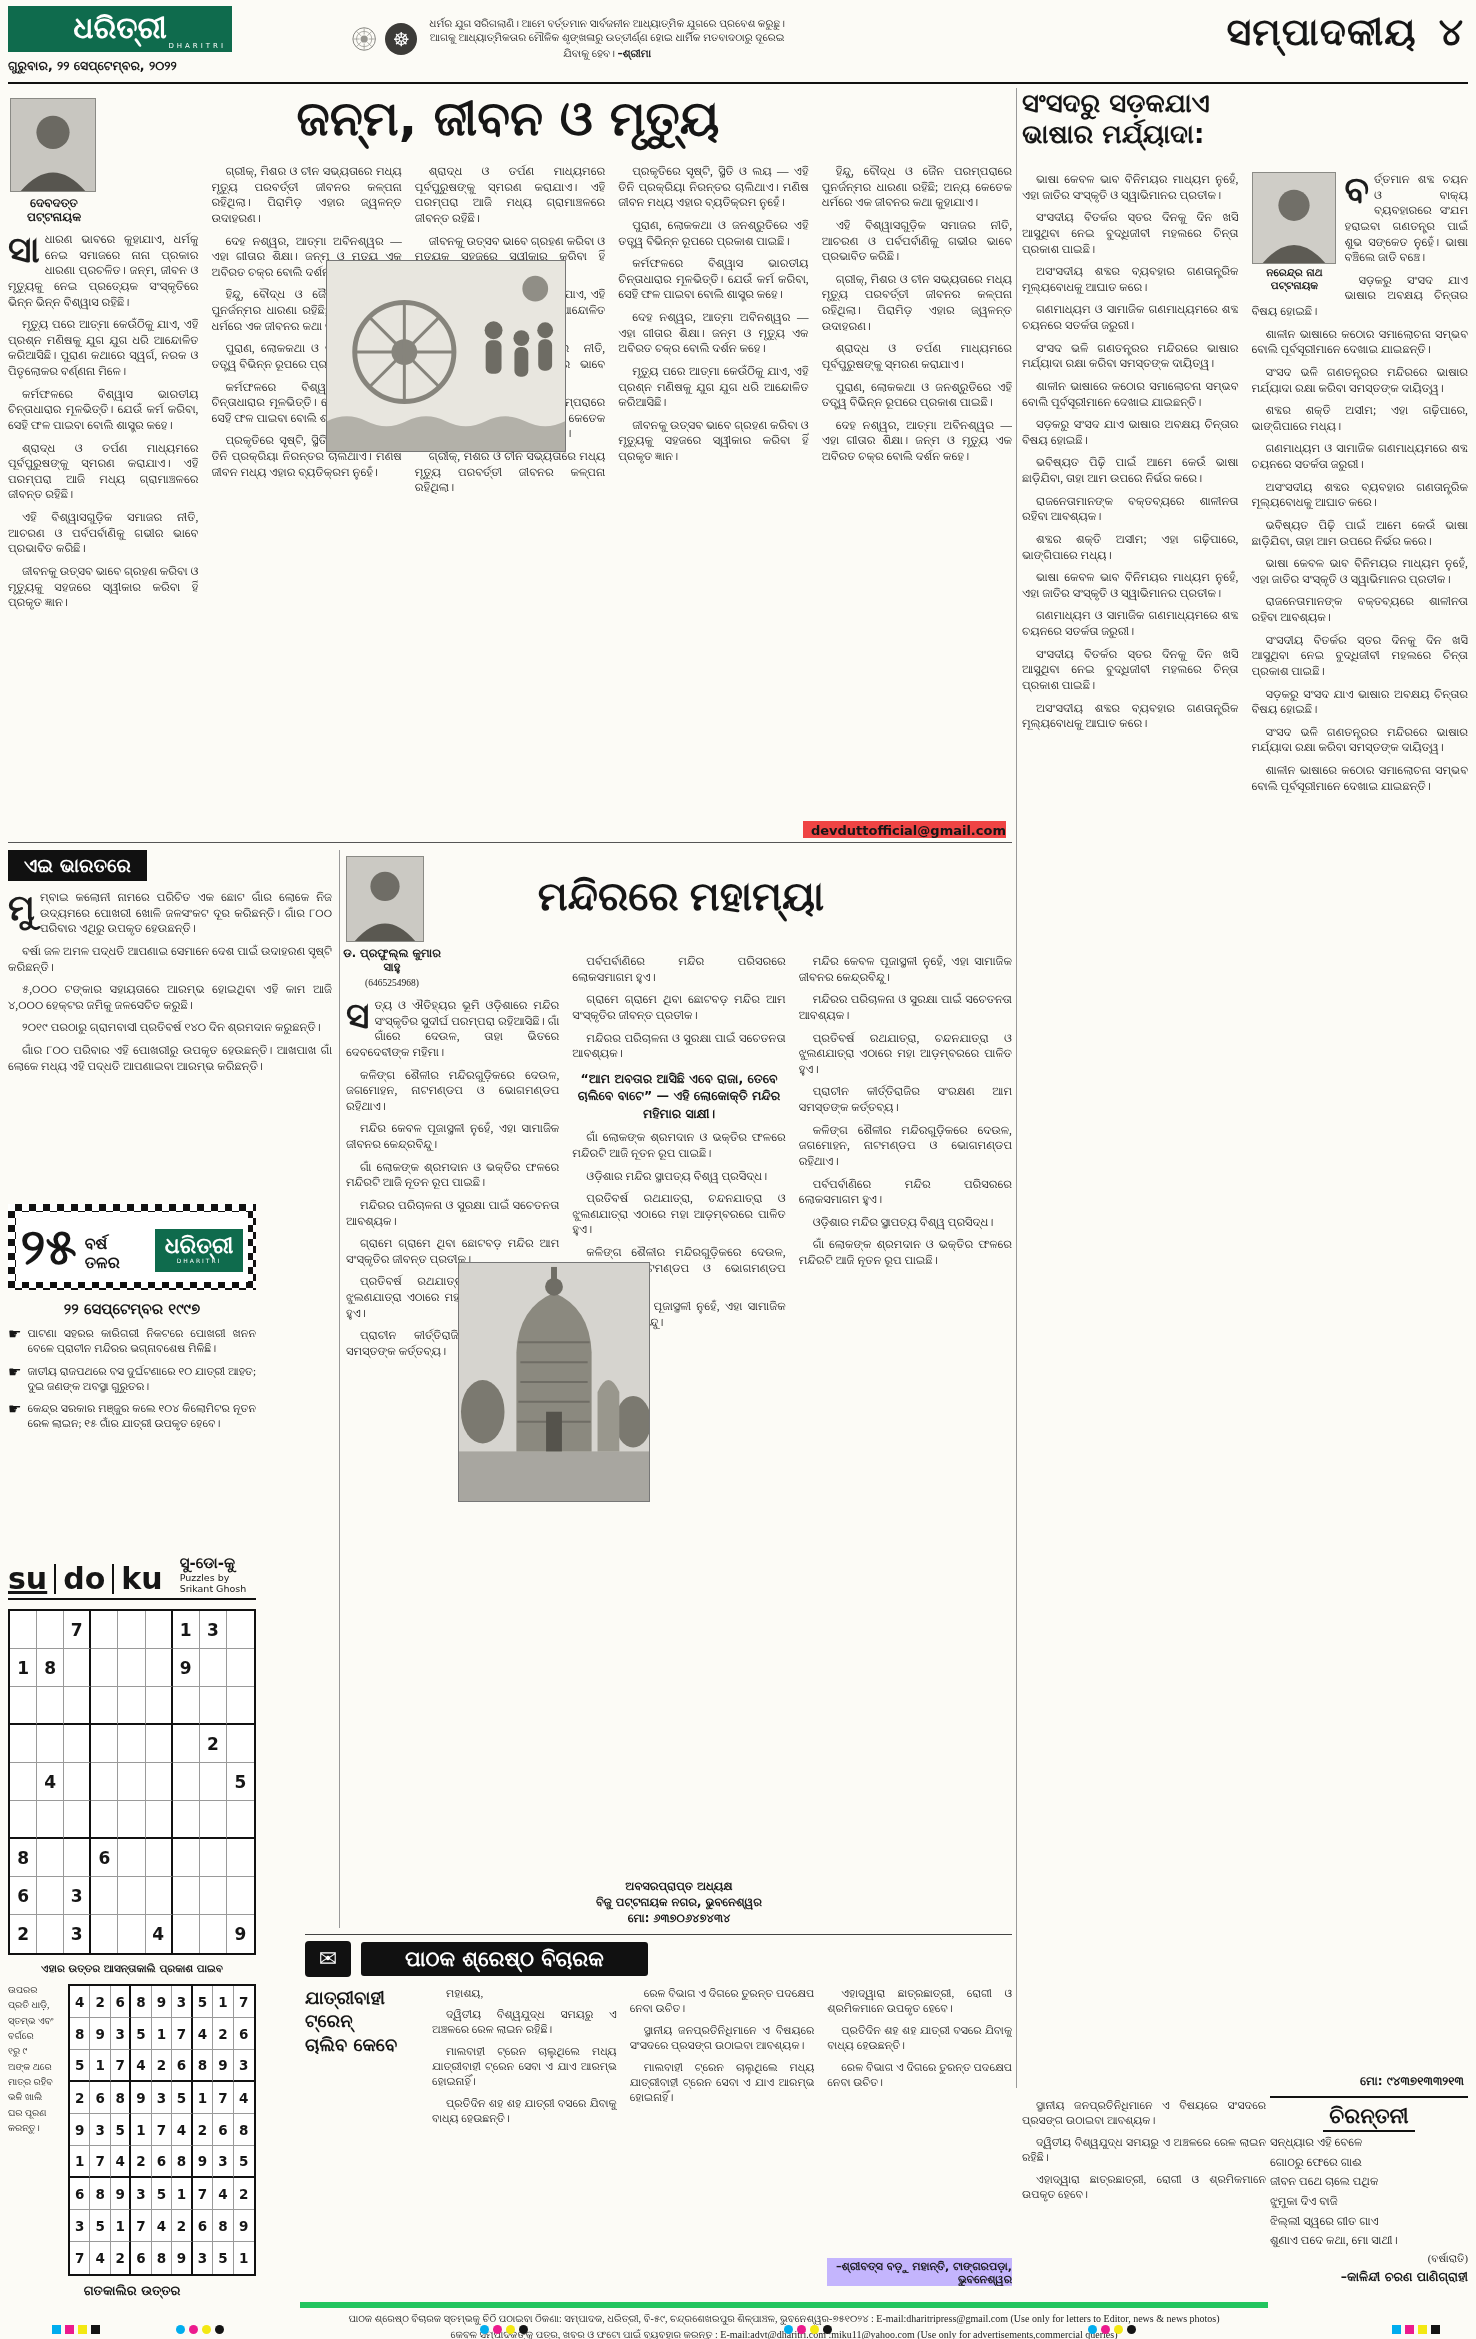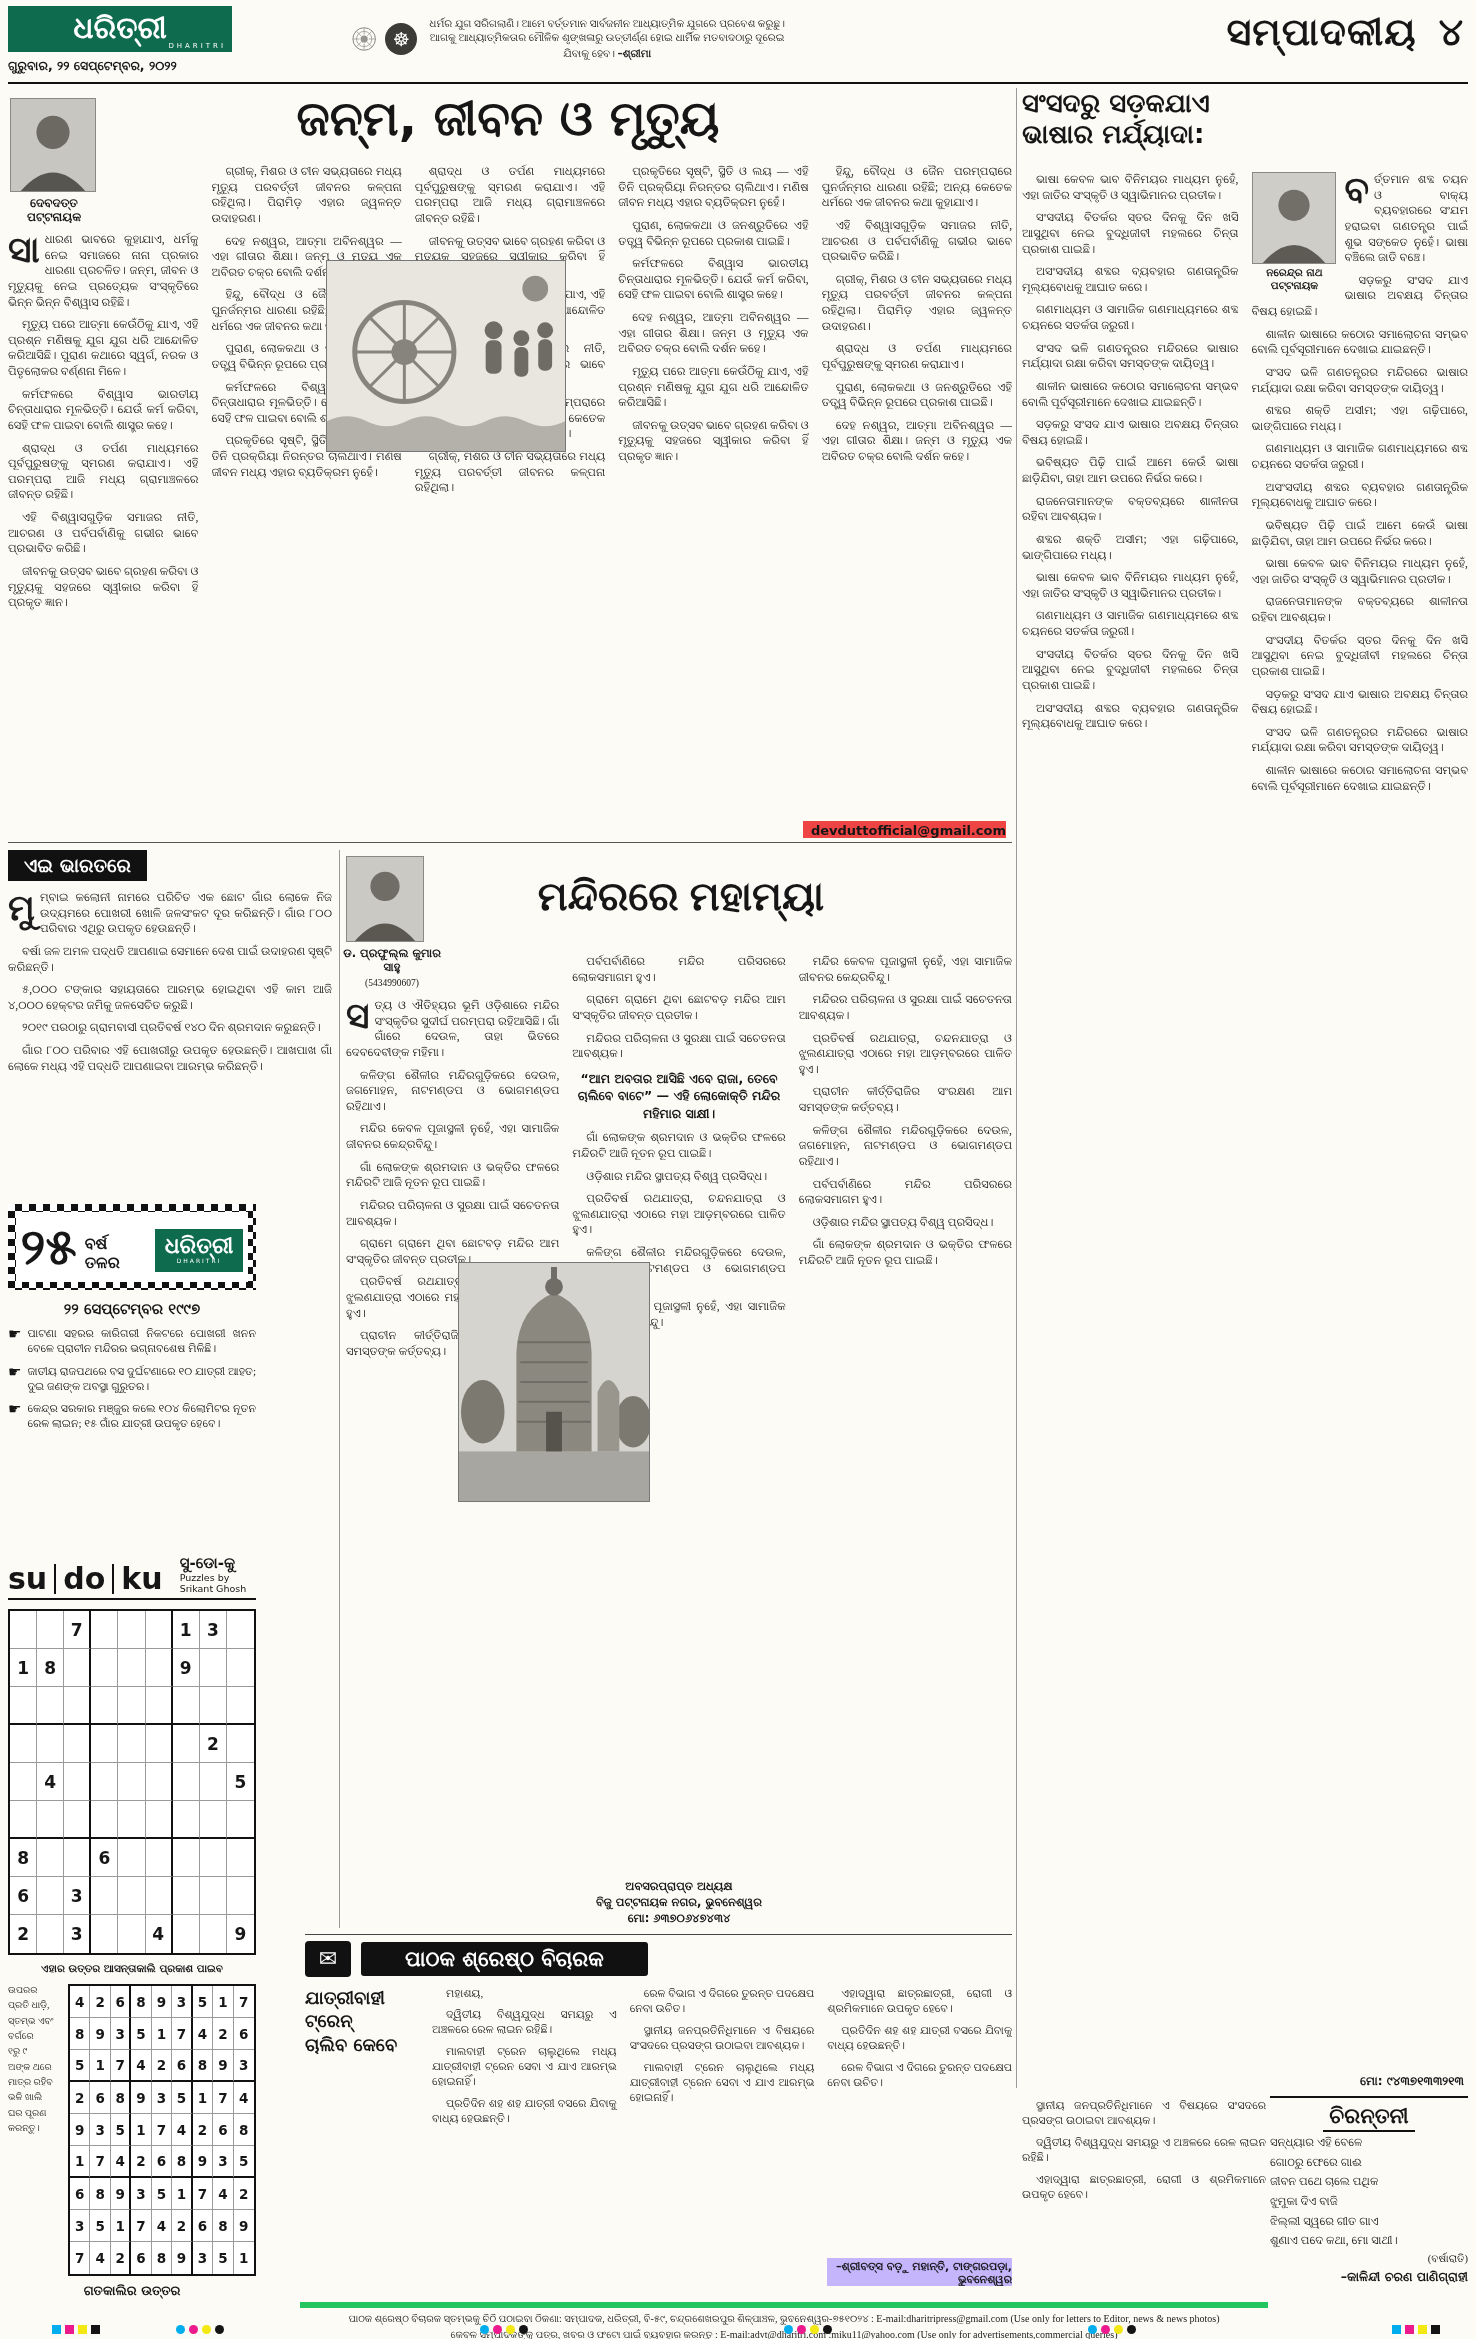--- a/index.html
+++ b/index.html
@@ -71,21 +71,21 @@
 .yrs-logo .small{font-size:6px;letter-spacing:2px;font-family:"DejaVu Sans",sans-serif;}
 .yrs-date{text-align:center;font-weight:bold;font-size:15px;font-family:"DejaVu Sans",sans-serif;margin:10px 0 8px;}
 .bullet{display:flex;gap:6px;margin-bottom:8px;}
 .bullet .hand{flex:none;font-size:15px;line-height:1.1;}
 .bullet .btxt{font-size:11px;line-height:1.35;text-align:justify;}
 
 .sdk{position:absolute;left:8px;top:1554px;width:248px;}
 .sdk-head{display:flex;align-items:flex-end;gap:10px;border-bottom:2px solid #111;padding-bottom:4px;}
 .sdk-title{display:flex;font-family:"DejaVu Sans",sans-serif;font-weight:bold;font-size:30px;line-height:1;}
 .sdk-title span{padding:0 7px;border-right:2px solid #111;}
-.sdk-title span:first-child{padding-left:0;}
+.sdk-title span:first-child{padding-left:0;text-decoration:underline;}
 .sdk-title span:last-child{border-right:none;}
 .sdk-sub{font-family:"DejaVu Sans",sans-serif;}
 .sdk-sub .odia{font-weight:bold;font-size:15px;}
 .sdk-sub .credit{font-size:9.5px;}
 .sgrid{display:grid;grid-template-columns:repeat(9,1fr);border:2px solid #111;background:#fff;}
 .scell{border-right:1px solid #9a9a9a;border-bottom:1px solid #9a9a9a;display:flex;align-items:center;justify-content:center;font-family:"DejaVu Sans",sans-serif;font-weight:bold;}
 .scell:nth-child(9n){border-right:none;}
 .scell:nth-last-child(-n+9){border-bottom:none;}
 .scell.br{border-right:2px solid #111;}
 .scell.bb{border-bottom:2px solid #111;}
@@ -302,21 +302,21 @@
     <p class="para lead"><span class="dropcap">ମୁ</span><span>ମ୍ବାଇ କଲୋନୀ ନାମରେ ପରିଚିତ ଏକ ଛୋଟ ଗାଁର ଲୋକେ ନିଜ ଉଦ୍ୟମରେ ପୋଖରୀ ଖୋଳି ଜଳସଂକଟ ଦୂର କରିଛନ୍ତି। ଗାଁର ୮୦୦ ପରିବାର ଏଥିରୁ ଉପକୃତ ହେଉଛନ୍ତି।</span></p>
   <p class="para">ବର୍ଷା ଜଳ ଅମଳ ପଦ୍ଧତି ଆପଣାଇ ସେମାନେ ଦେଶ ପାଇଁ ଉଦାହରଣ ସୃଷ୍ଟି କରିଛନ୍ତି।</p><p class="para">୫,୦୦୦ ଟଙ୍କାର ସହାୟତାରେ ଆରମ୍ଭ ହୋଇଥିବା ଏହି କାମ ଆଜି ୪,୦୦୦ ହେକ୍ଟର ଜମିକୁ ଜଳସେଚିତ କରୁଛି।</p><p class="para">୨୦୧୯ ପରଠାରୁ ଗ୍ରାମବାସୀ ପ୍ରତିବର୍ଷ ୧୪୦ ଦିନ ଶ୍ରମଦାନ କରୁଛନ୍ତି।</p><p class="para">ଗାଁର ୮୦୦ ପରିବାର ଏହି ପୋଖରୀରୁ ଉପକୃତ ହେଉଛନ୍ତି। ଆଖପାଖ ଗାଁ ଲୋକେ ମଧ୍ୟ ଏହି ପଦ୍ଧତି ଆପଣାଇବା ଆରମ୍ଭ କରିଛନ୍ତି।</p></div>
 
   <div class="art-mid">
     <svg class="photo mm-photo" viewBox="0 0 78 86" preserveAspectRatio="none">
       <rect width="78" height="86" fill="#cbc9c3"></rect>
       <circle cx="39" cy="30" r="15" fill="#6f6d66"></circle>
       <path d="M8 86 Q39 50 70 86 Z" fill="#5a5851"></path>
     </svg>
     <div class="byline mm-byline">ଡ. ପ୍ରଫୁଲ୍ଲ କୁମାର ସାହୁ</div>
-    <div class="mm-phone">(5434990607)</div>
+    <div class="mm-phone">(6465254968)</div>
     <div class="mm-headline">ମନ୍ଦିରରେ ମହାମ୍ୟା</div>
 
     <div class="cols mm-cols">
       <div class="col mm-col1">
         <p class="para lead"><span class="dropcap">ସ</span><span>ତ୍ୟ ଓ ଐତିହ୍ୟର ଭୂମି ଓଡ଼ିଶାରେ ମନ୍ଦିର ସଂସ୍କୃତିର ସୁଦୀର୍ଘ ପରମ୍ପରା ରହିଆସିଛି। ଗାଁ ଗାଁରେ ଦେଉଳ, ତାହା ଭିତରେ ଦେବଦେବୀଙ୍କ ମହିମା।</span></p>
       <p class="para">କଳିଙ୍ଗ ଶୈଳୀର ମନ୍ଦିରଗୁଡ଼ିକରେ ଦେଉଳ, ଜଗମୋହନ, ନାଟମଣ୍ଡପ ଓ ଭୋଗମଣ୍ଡପ ରହିଥାଏ।</p>
           <p class="para">ମନ୍ଦିର କେବଳ ପୂଜାସ୍ଥଳୀ ନୁହେଁ, ଏହା ସାମାଜିକ ଜୀବନର କେନ୍ଦ୍ରବିନ୍ଦୁ।</p>
           <p class="para">ଗାଁ ଲୋକଙ୍କ ଶ୍ରମଦାନ ଓ ଭକ୍ତିର ଫଳରେ ମନ୍ଦିରଟି ଆଜି ନୂତନ ରୂପ ପାଇଛି।</p>
           <p class="para">ମନ୍ଦିରର ପରିଚାଳନା ଓ ସୁରକ୍ଷା ପାଇଁ ସଚେତନତା ଆବଶ୍ୟକ।</p>
           <p class="para">ଗ୍ରାମେ ଗ୍ରାମେ ଥିବା ଛୋଟବଡ଼ ମନ୍ଦିର ଆମ ସଂସ୍କୃତିର ଜୀବନ୍ତ ପ୍ରତୀକ।</p>

